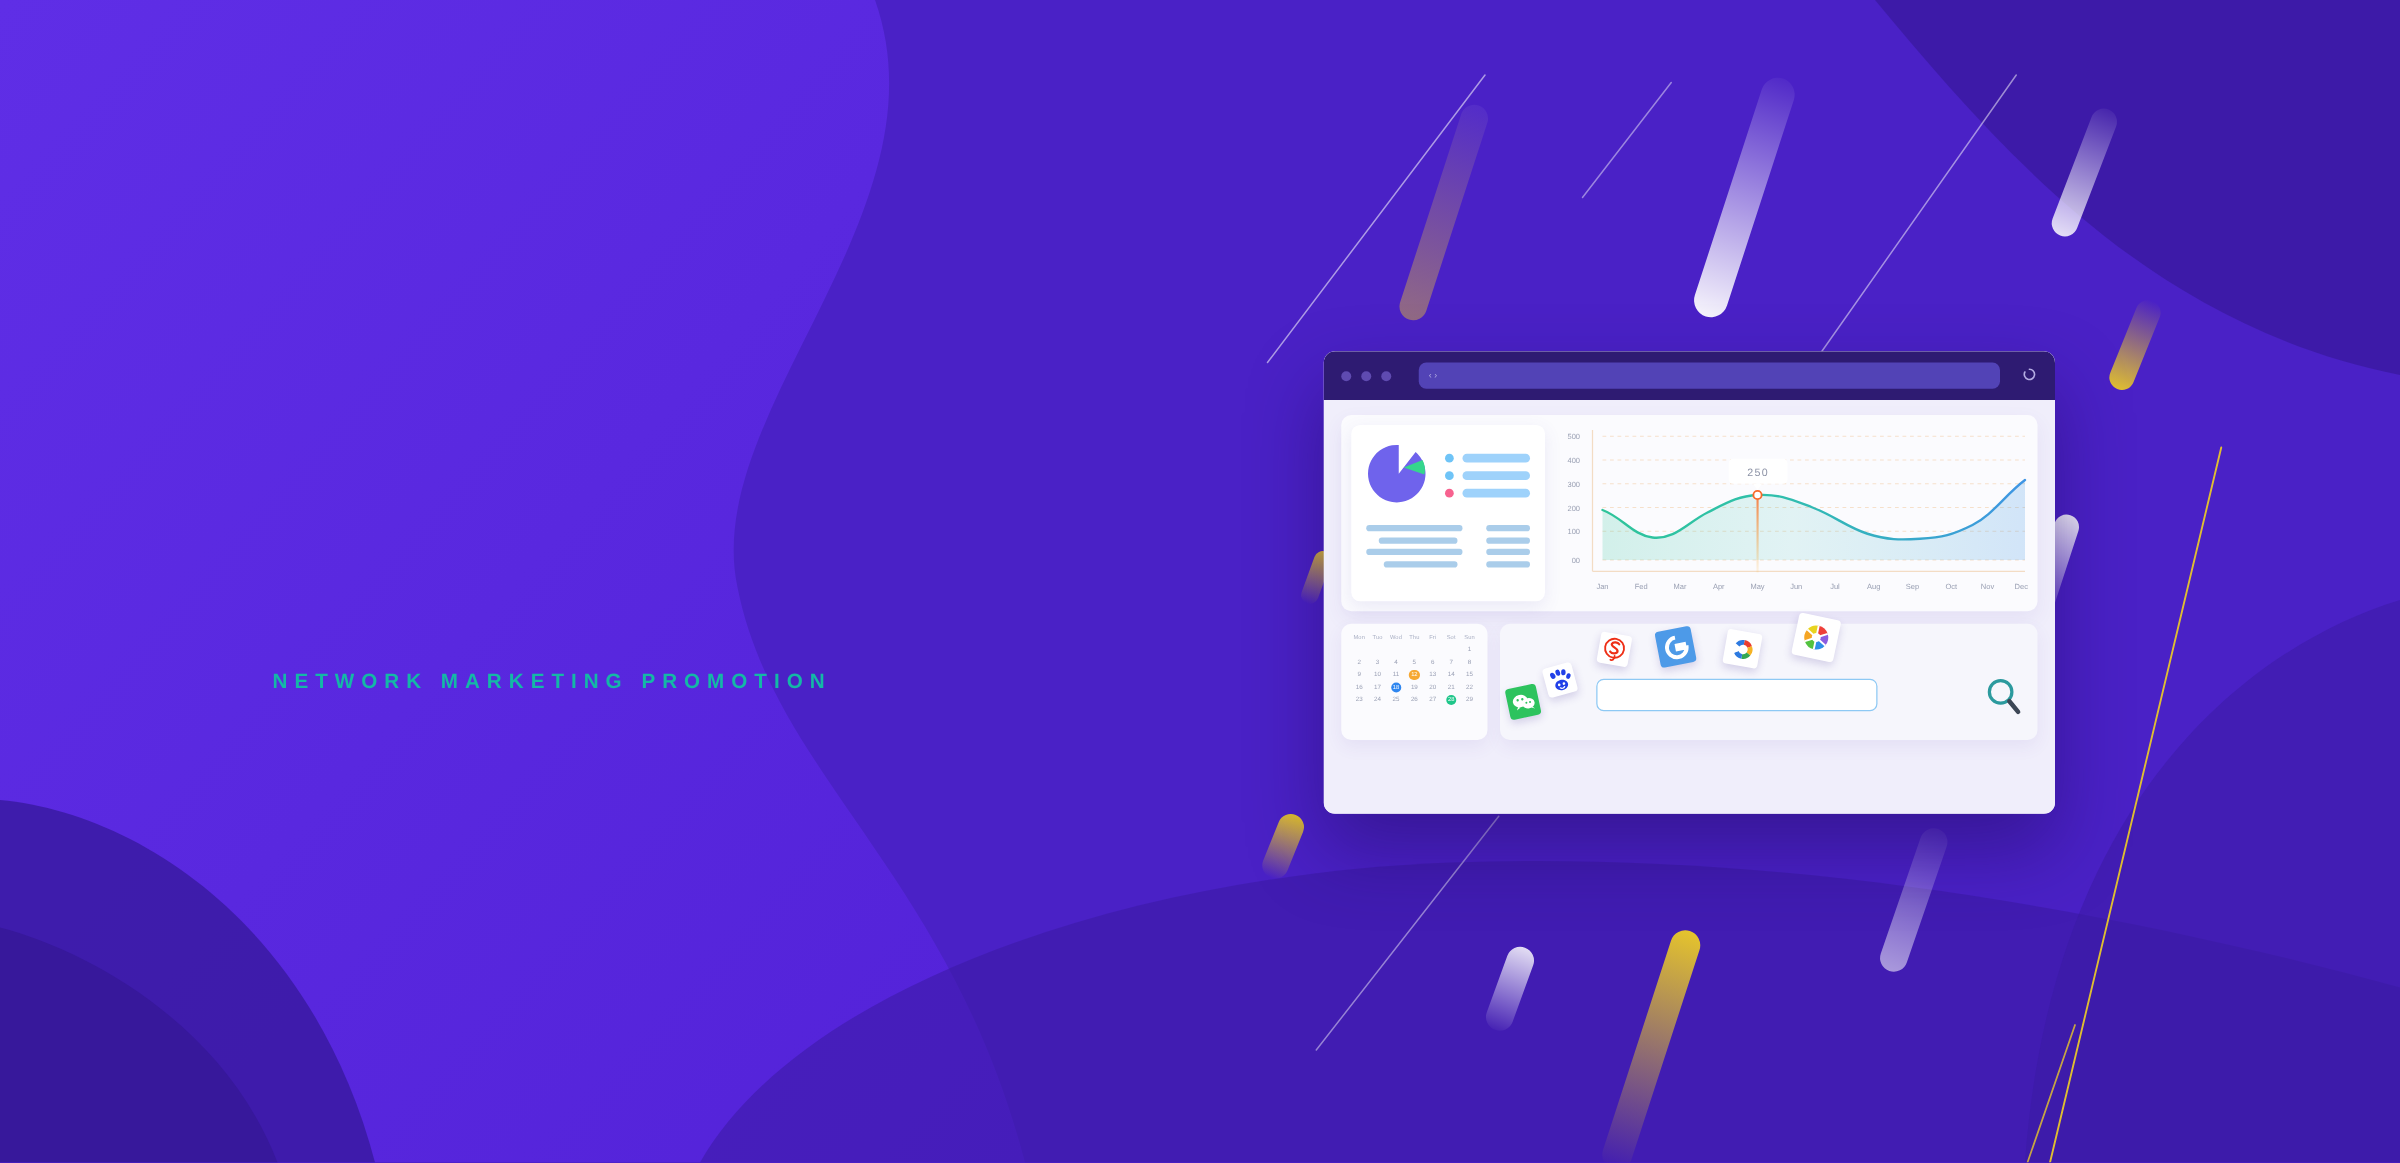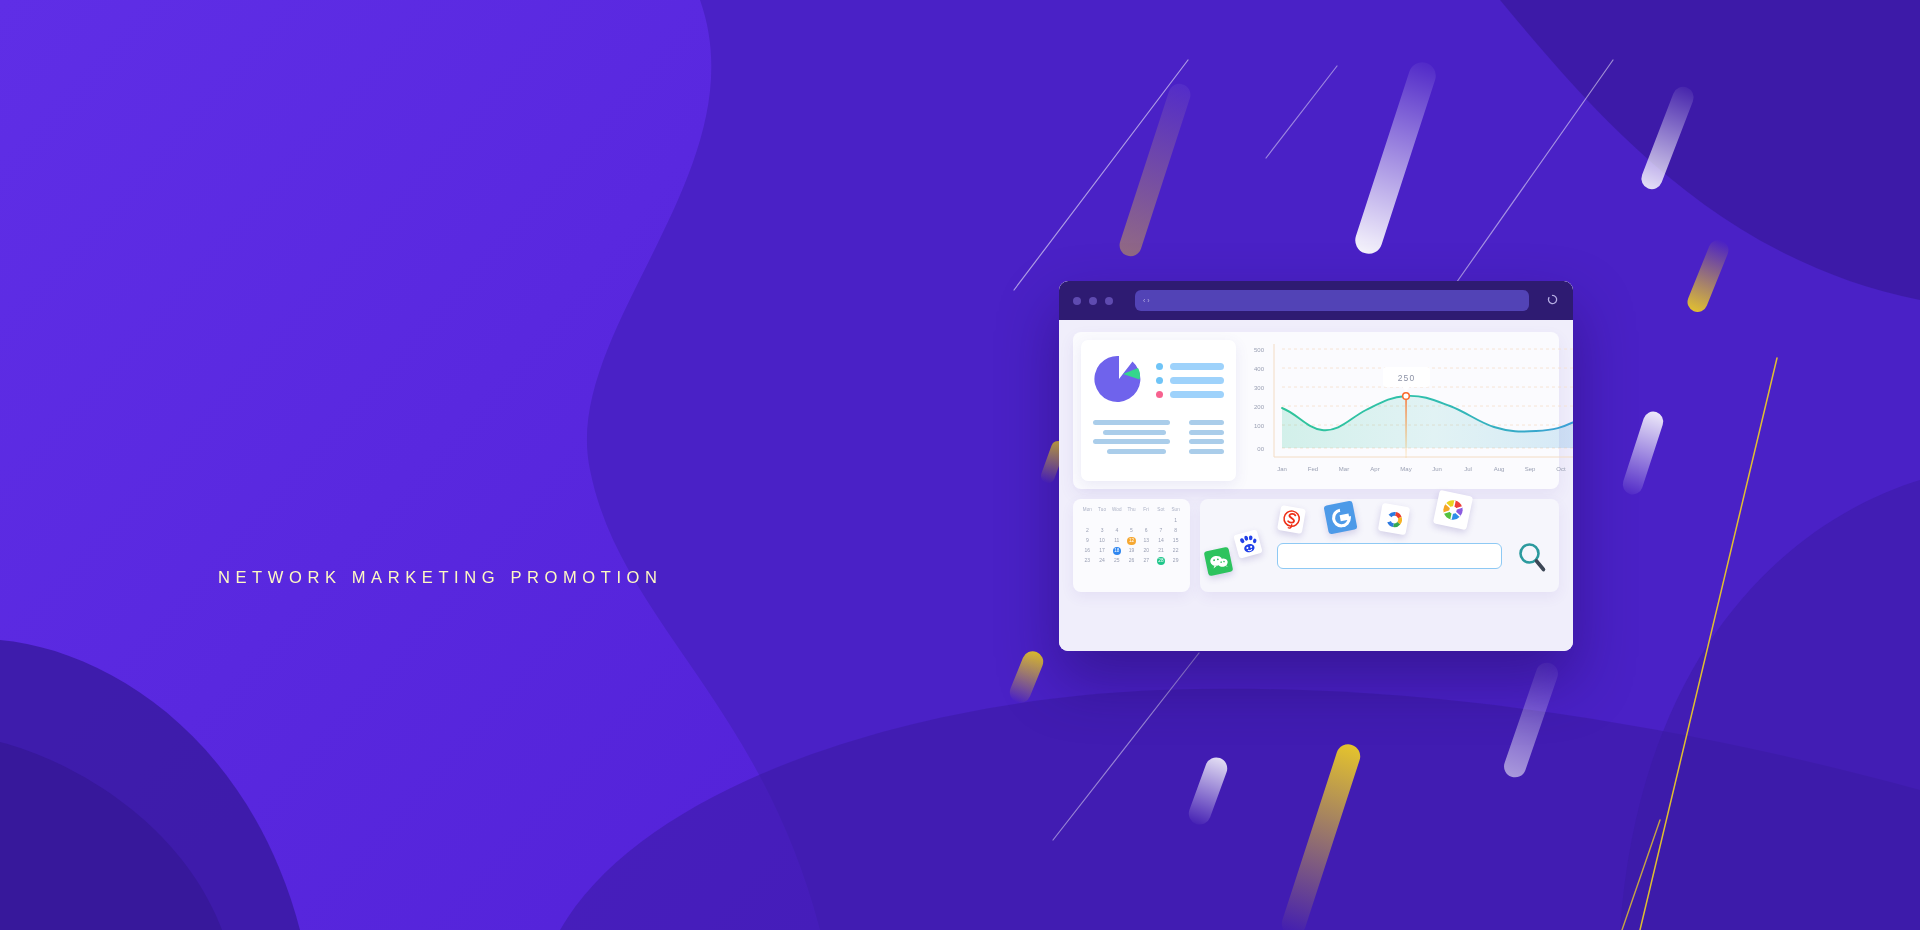--- a/index.html
+++ b/index.html
@@ -13,33 +13,33 @@
   
   #bg { position:absolute; inset:0; overflow:hidden; }
   #bg svg { position:absolute; inset:0; display:block; }
 
   
   .pill { position:absolute; border-radius:999px; }
 
   
   #hero-title {
     position:absolute;
-    left:218px; top:568px;
+    left:218px; top:536px;
     font-size:16.5px;
     letter-spacing:5.6px;
-    color:#fef9c3;
+    color:#14b8a6;
     white-space:nowrap;
-    font-weight:400;
+    font-weight:700;
   }
 
   
   #browser {
     position:absolute;
     left:1059px; top:281px;
-    width:514px; height:370px;
+    width:585px; height:370px;
     border-radius:9px;
     overflow:hidden;
     box-shadow:0 28px 60px rgba(23,6,70,.38);
     background:#eceaf9;
   }
   #browser-bar {
     height:39px;
     background:#2e1b72;
     display:flex; align-items:center;
     padding:0 14px;

